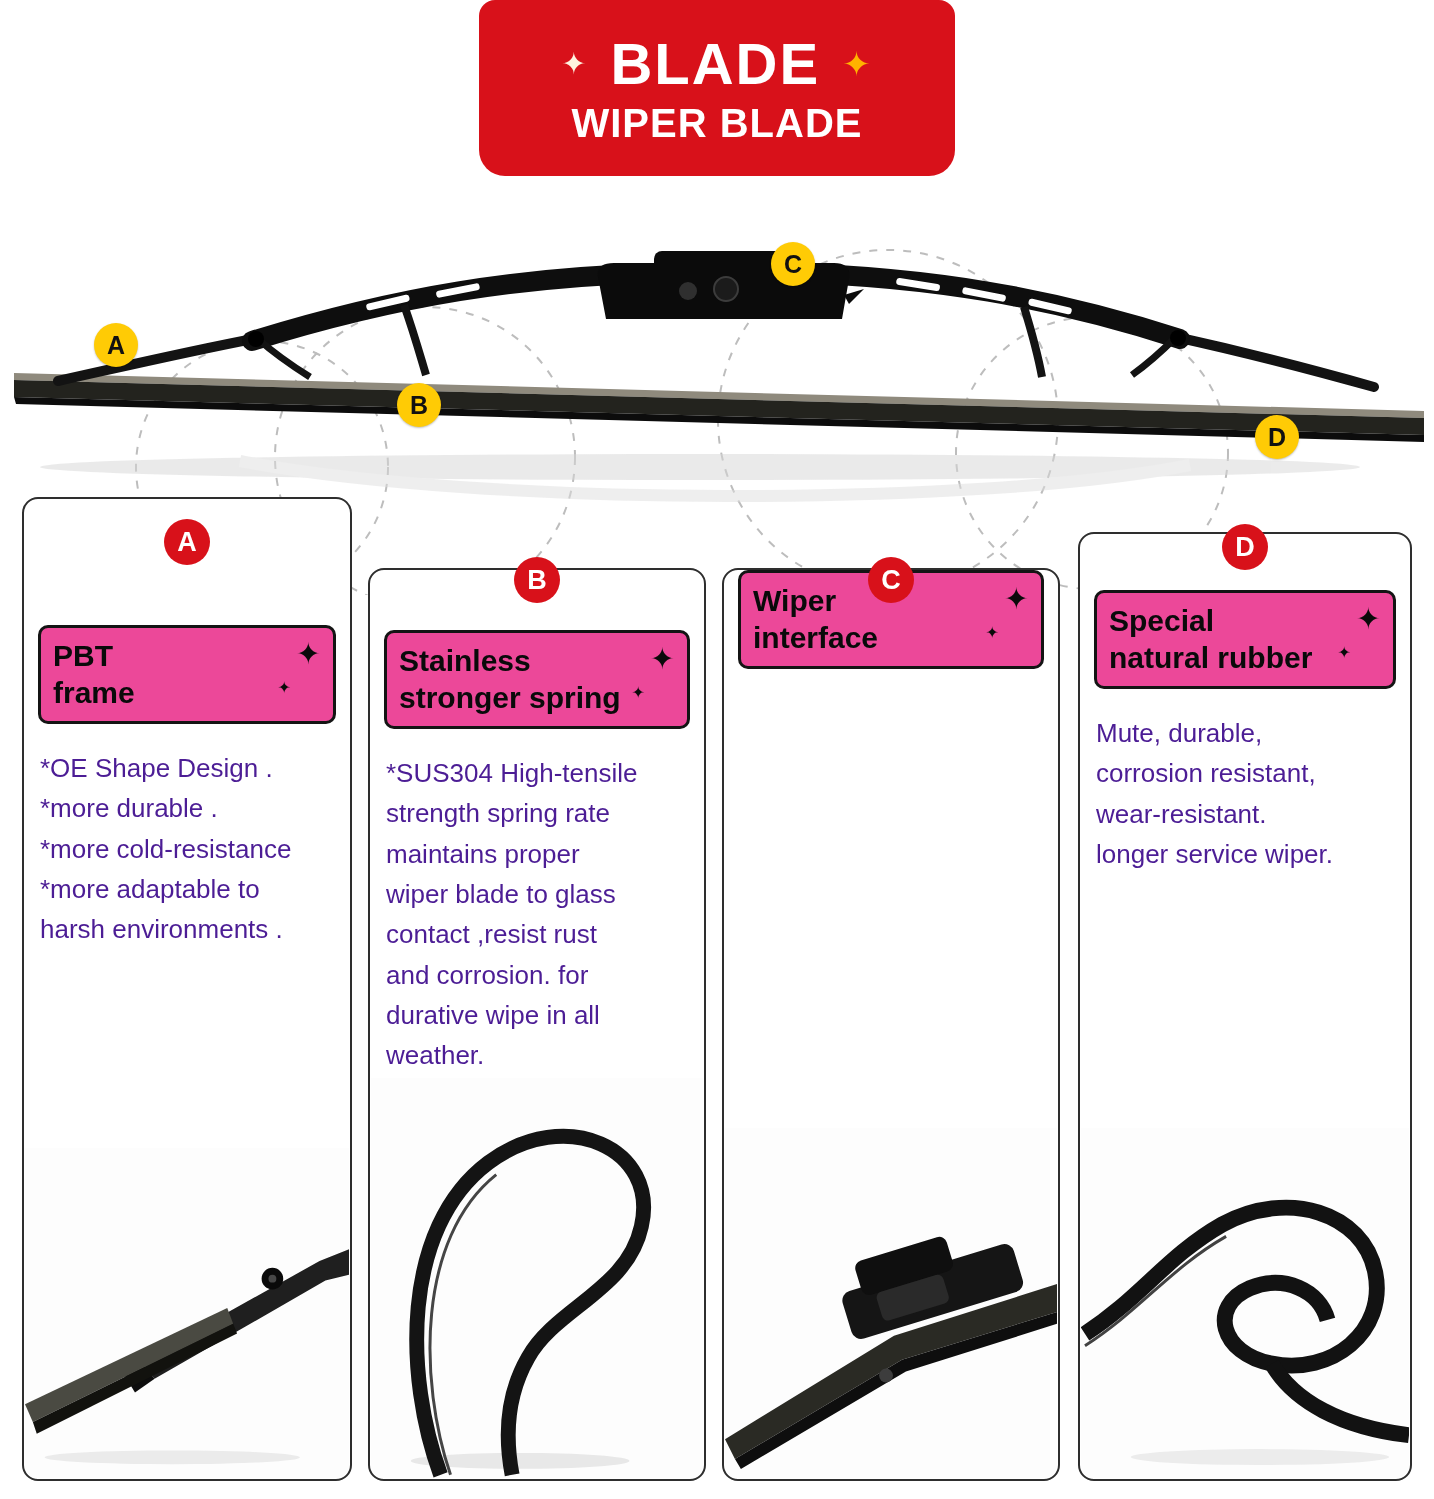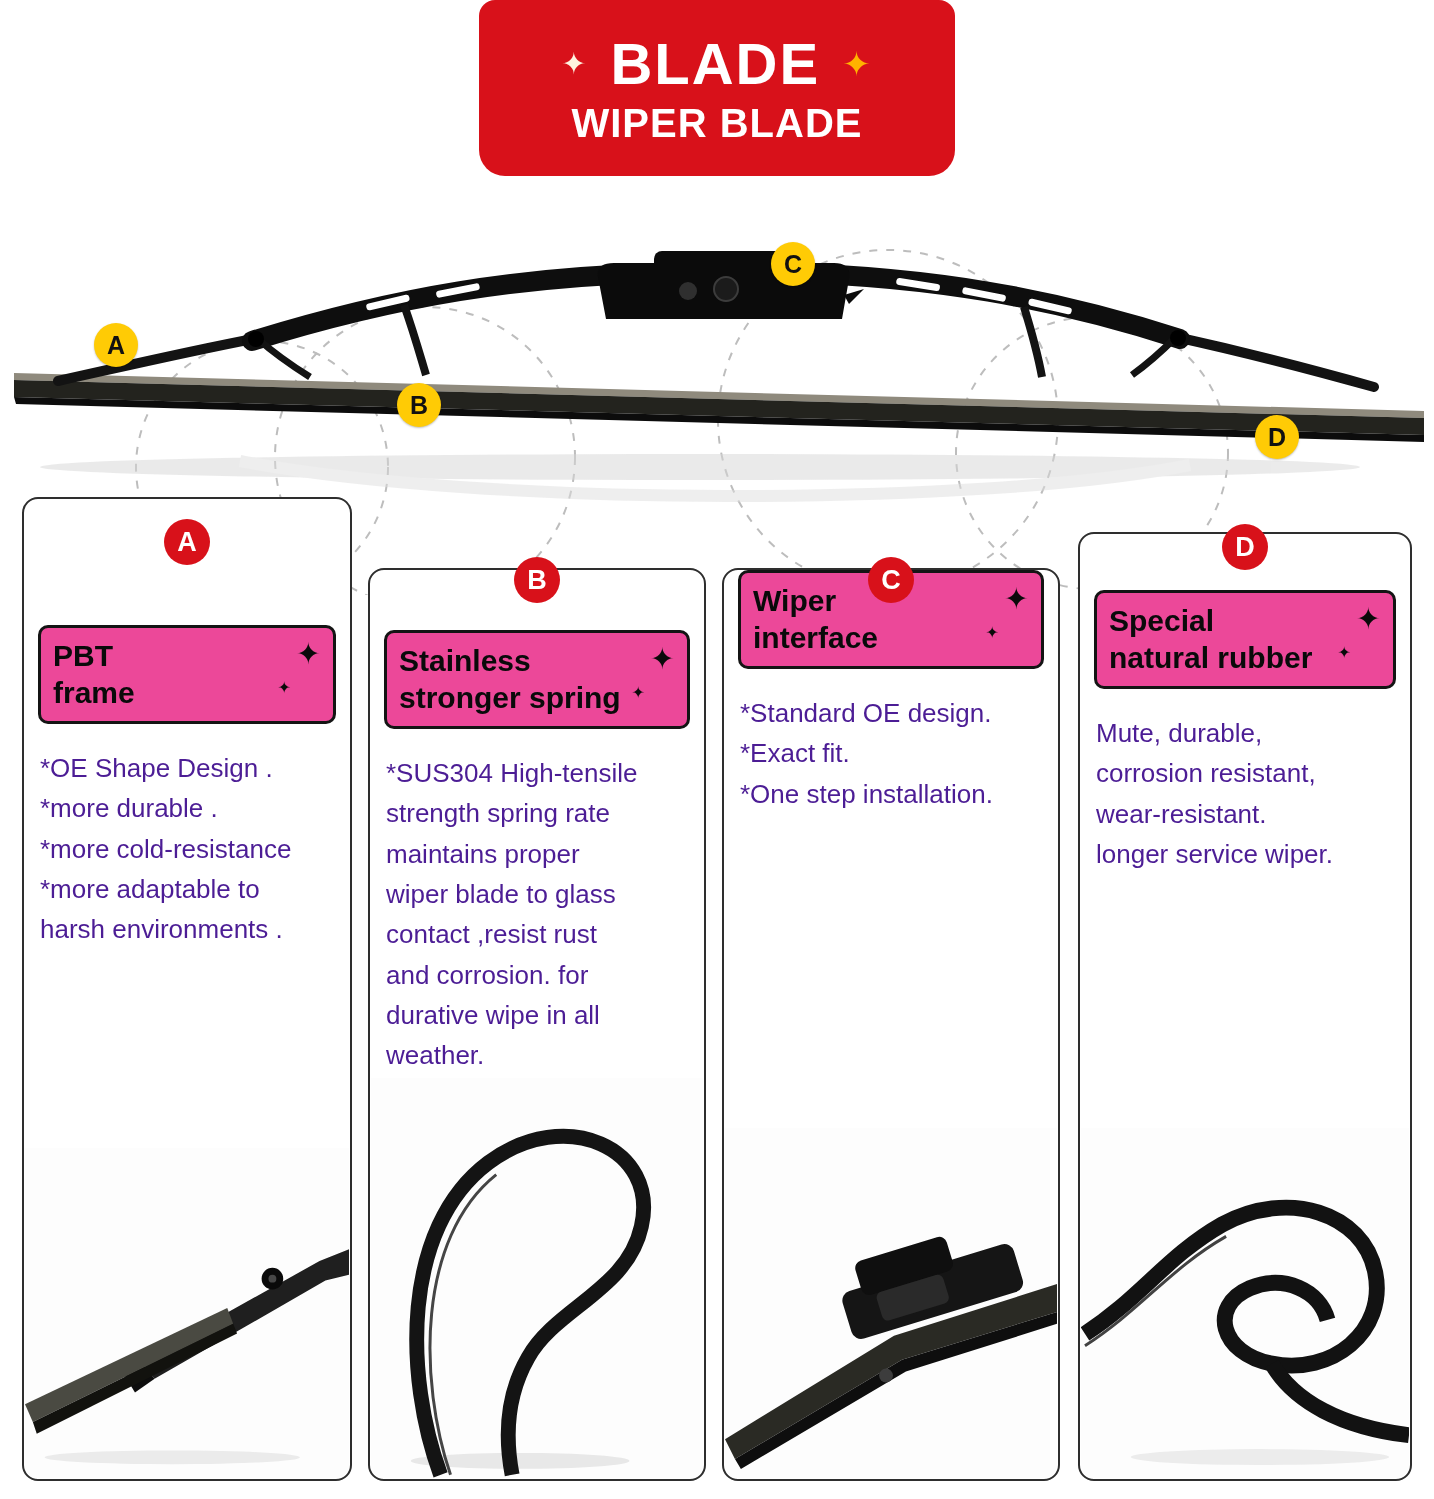--- a/index.html
+++ b/index.html
@@ -202,23 +202,20 @@
   </section>
 
   <section class="panel" id="panel-c">
     <div class="r-badge" style="top:-13px;">C</div>
     <div class="title-box">
       <div class="title-text">Wiper
 interface</div>
       <span class="spark-big">✦</span>
       <span class="spark-small">✦</span>
     </div>
-    <div class="panel-body">*Standard OE design.
-*Exact fit.
-*One step installation.</div>
     <div class="panel-photo">
       <svg viewBox="0 0 334 350" xmlns="http://www.w3.org/2000/svg">
         <rect width="334" height="350" fill="#fdfdfd"></rect>
         <polygon points="0,312 170,208 334,156 334,184 178,232 10,332" fill="#2a2a24"></polygon>
         <polygon points="10,332 178,232 334,184 334,196 182,244 16,342" fill="#0e0e0e"></polygon>
         <g transform="rotate(-17 210 160)">
           <rect x="118" y="138" width="180" height="50" rx="10" fill="#151515"></rect>
           <rect x="140" y="112" width="96" height="36" rx="8" fill="#0f0f0f"></rect>
           <rect x="152" y="148" width="70" height="30" rx="6" fill="#2a2a2a"></rect>
         </g>

